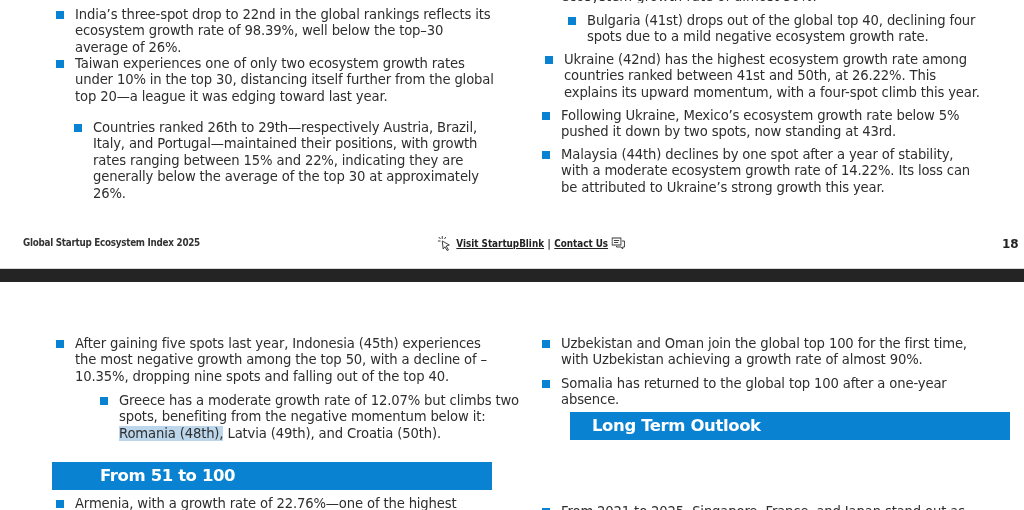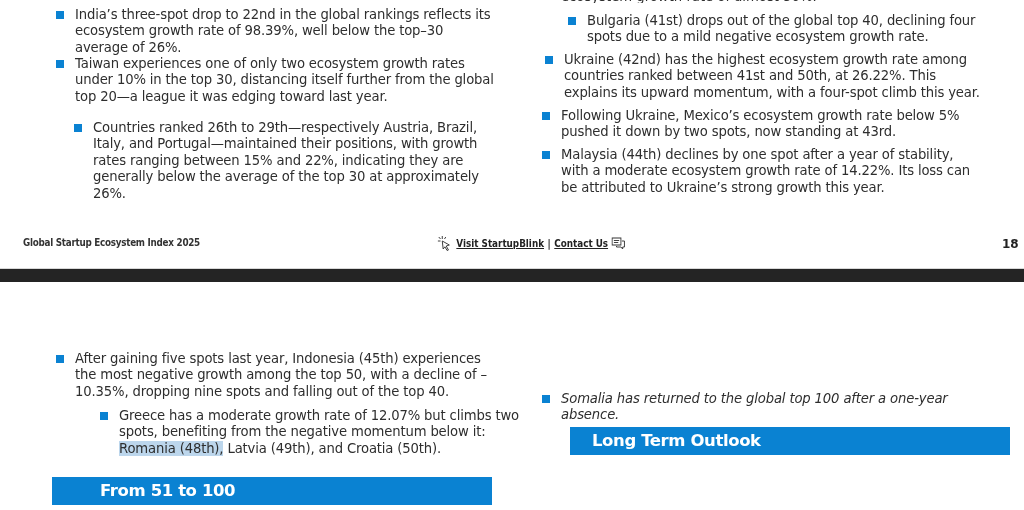--- a/index.html
+++ b/index.html
@@ -4,21 +4,21 @@
 <style>
   html, body { margin:0; padding:0; }
   body {
     width:1024px; height:510px; overflow:hidden; position:relative;
     background:#ffffff;
     font-family:"DejaVu Sans", sans-serif;
     color:#2b2b2b;
   }
   .page { position:absolute; left:0; width:1024px; background:#ffffff; }
   .page-top { top:0; height:268px; }
-  .page-bottom { top:297px; height:176px; }
+  .page-bottom { top:282px; height:176px; }
   .divider { position:absolute; left:0; top:268px; width:1024px; height:14px; background:#242424; border-top:1px solid #d8d8d8; box-sizing:border-box; }
 
   .bullet {
     position:absolute; font-size:13.2px; line-height:16.4px; letter-spacing:-0.15px;
     color:#2e2e2e;
   }
   .bullet .sq {
     position:absolute; left:-19px; top:4px; width:8px; height:8px; background:#0a82d2;
   }
   .hl { background:#bcd6ec; }
@@ -116,21 +116,25 @@
   </div>
 
   <div class="section-bar" style="left:52px; top:180px; width:440px;padding-left:48px;">From 51 to 100</div>
 
   <div class="bullet" style="left:75px; top:214px; width:420px; height:14px; overflow:hidden;">
     
     <span>Armenia, with a growth rate of 22.76%—one of the highest among</span>
   </div>
   <div style="position:absolute; left:56px; top:218px; width:8px; height:8px; background:#0a82d2;"></div>
 
-  <div class="bullet" style="left:561px; top:94px; width:420px;font-style:italic;">
+  <div class="bullet" style="left:561px; top:54px; width:420px;">
+    <span class="sq"></span>
+    <span>Uzbekistan and Oman join the global top 100 for the first time, with Uzbekistan achieving a growth rate of almost 90%.</span>
+  </div>
+  <div class="bullet" style="left:561px; top:94px; width:420px;">
     <span class="sq"></span>
     <span>Somalia has returned to the global top 100 after a one-year absence.</span>
   </div>
 
   <div class="section-bar" style="left:539px; top:130px; width:440px;margin-left:31px;">Long Term Outlook</div>
 
 
   <div class="bullet" style="left:561px; top:222px; width:420px; height:6px; overflow:hidden;">
     
     <span>From 2021 to 2025, Singapore, France, and Japan stand out as</span>

